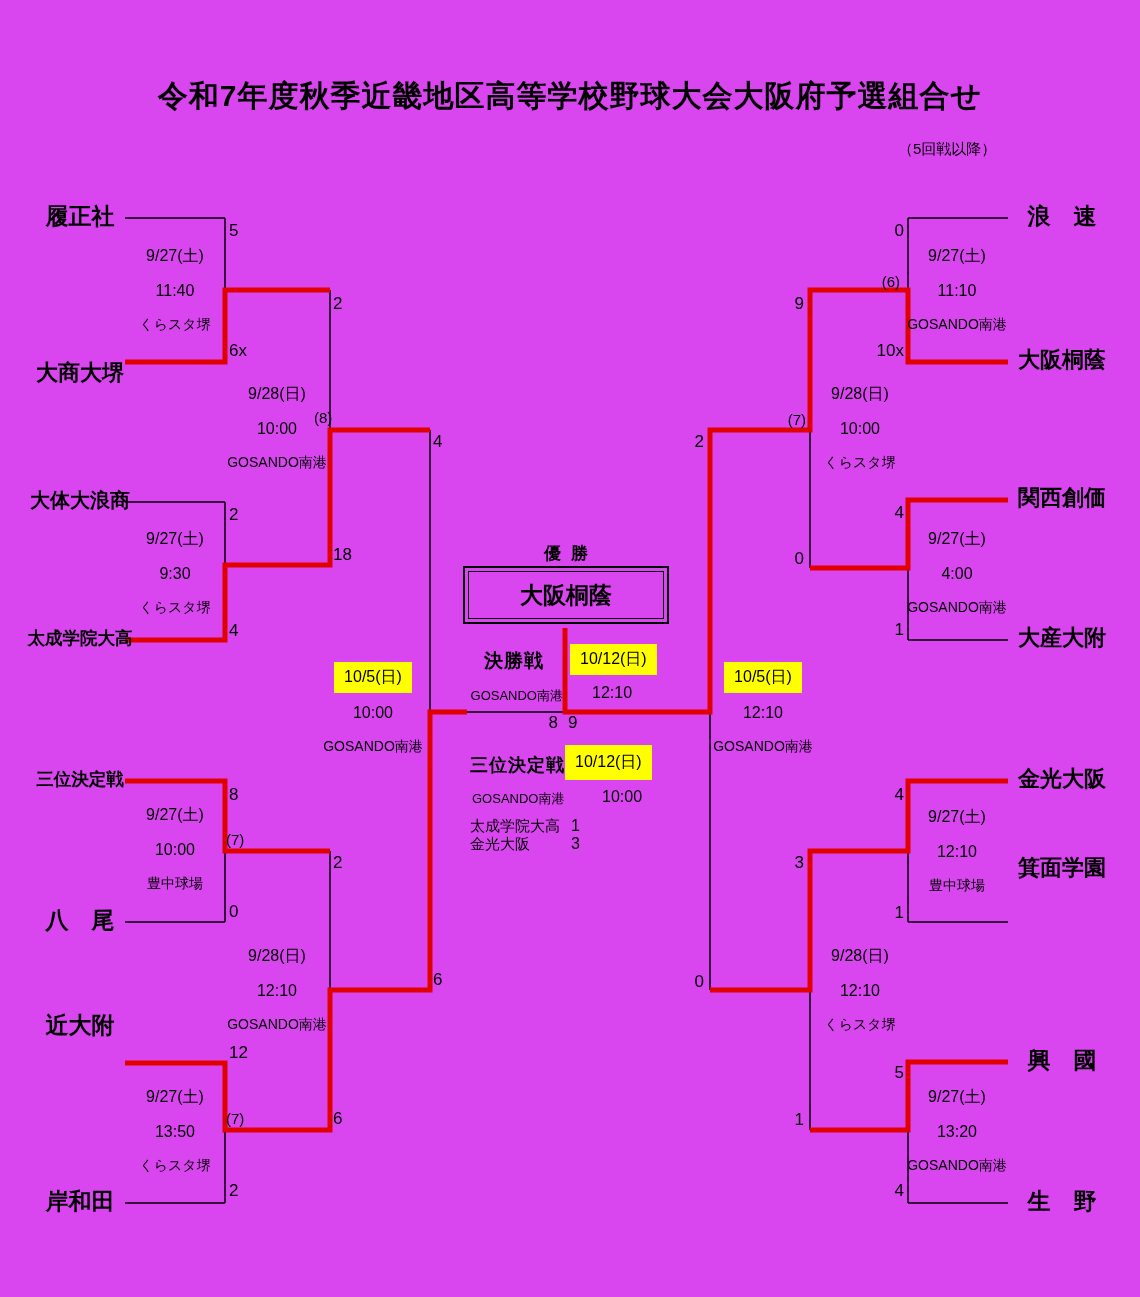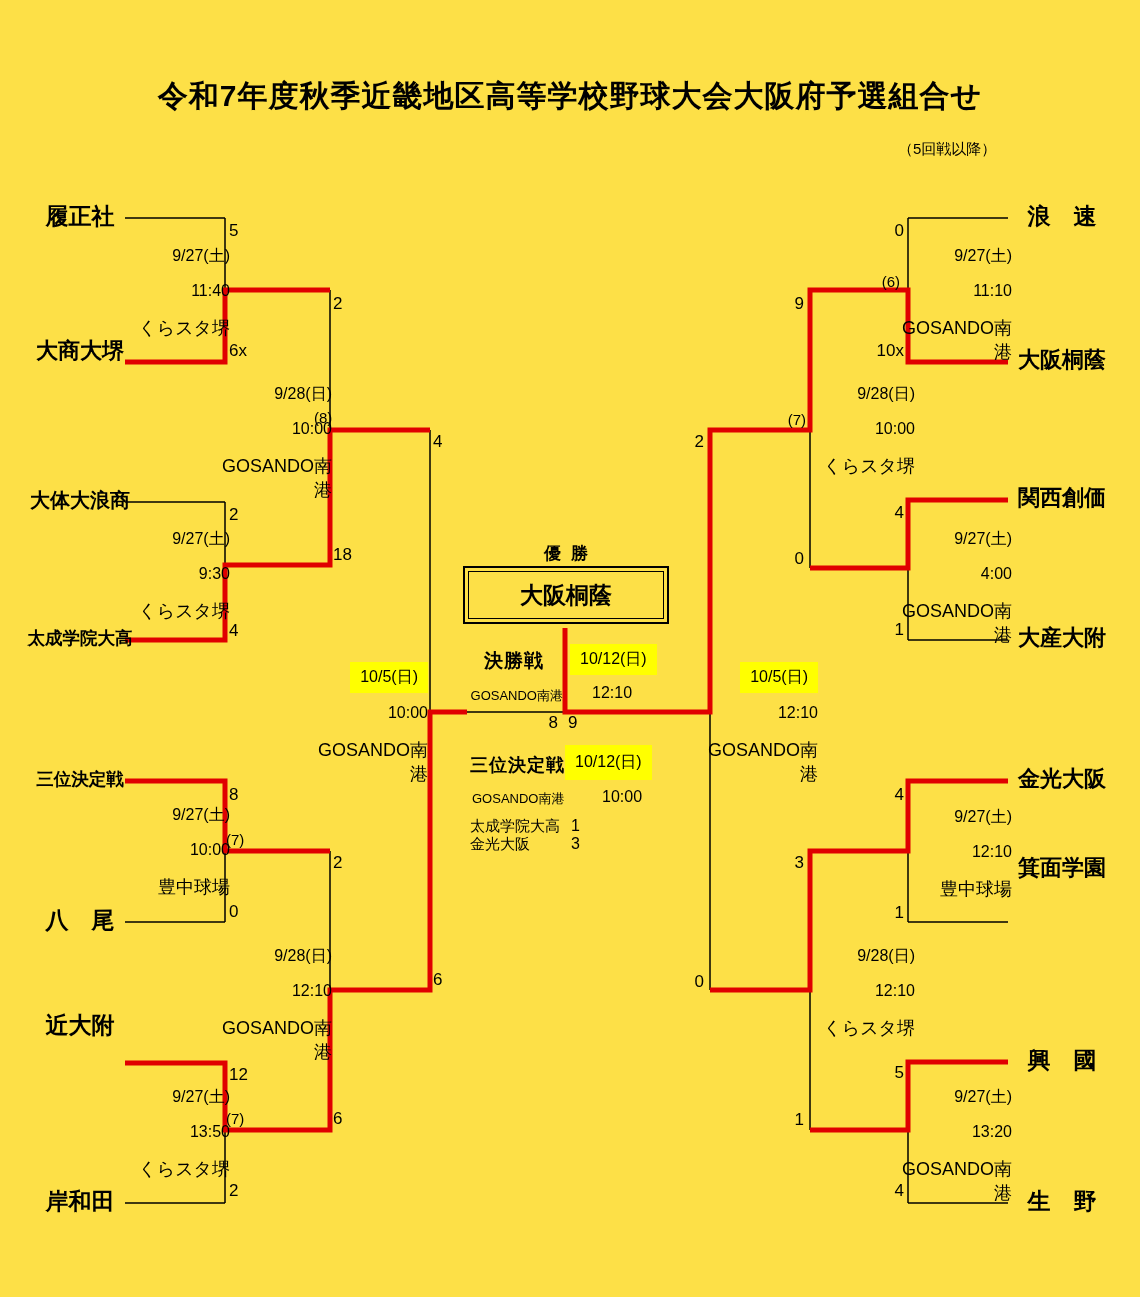--- a/index.html
+++ b/index.html
@@ -1,33 +1,33 @@
 <!DOCTYPE html>
 <html style="--accent: #e00000; --hl: #ffff00;"><head>
 <meta charset="utf-8">
 <style>
   html,body{margin:0;padding:0;background:#fff;}
-  #stage{position:relative;width:1140px;height:1297px;background:#fde047;overflow:hidden;
+  #stage{position:relative;width:1140px;height:1297px;background:#d946ef;overflow:hidden;
          font-family:"Liberation Sans","DejaVu Sans",sans-serif;color:#000;}
   .abs{position:absolute;}
   #title{left:0;right:0;top:76px;text-align:center;font-size:30px;font-weight:bold;letter-spacing:1px;}
   #subtitle{left:898px;top:140px;width:130px;font-size:15px;}
   svg.lines{position:absolute;left:0;top:0;}
   .blk{stroke:#000;stroke-width:1.5;fill:none;}
   .win{stroke:var(--accent,#e00000);stroke-width:5;fill:none;}
   .team{font-weight:bold;font-size:23px;line-height:26px;width:108px;text-align:center;white-space:nowrap;}
   .f22{font-size:22px;} .f20{font-size:20px;} .f17{font-size:17.5px;}
   .score{font-size:17px;line-height:18px;white-space:nowrap;}
   .sR{width:42px;text-align:right;}
   .inn{font-size:15px;line-height:16px;white-space:nowrap;}
   .innR{width:40px;text-align:right;}
-  .mi{width:110px;text-align:right;}
+  .mi{width:110px;text-align:center;}
   .mi .d{font-size:16px;height:36px;}
   .mi .t{font-size:16px;height:34px;}
-  .mi .v{font-size:18px;}
+  .mi .v{font-size:14px;}
   .mi-sf .d{height:42px;}
   .hl{background:var(--hl,#ffff00);display:inline-block;padding:5px 10px;font-size:16px;}
   #yusho{left:463px;top:542px;width:206px;text-align:center;font-size:17px;font-weight:bold;letter-spacing:10px;text-indent:10px;}
   #champ-box{left:463px;top:566px;width:206px;height:58px;border:2px solid #000;box-sizing:border-box;}
   #champ-inner{position:absolute;left:3px;top:3px;right:3px;bottom:3px;border:1px solid #000;
                text-align:center;font-size:23px;font-weight:bold;line-height:46px;}
   .seclabel{font-size:19px;font-weight:bold;letter-spacing:1px;}
   .small-venue{font-size:13px;}
   .time16{font-size:16px;}
   .fscore{font-size:17px;}
@@ -63,21 +63,21 @@
     <path class="win" d="M1008 362 H908 V290 H810 V430 H710 V712 H565 V628"></path>
     <path class="win" d="M1008 500 H908 V568 H810"></path>
     <path class="win" d="M1008 781 H908 V851 H810 V990 H710"></path>
     <path class="win" d="M1008 1062 H908 V1130 H810"></path>
   </svg>
 
   <div class="abs" id="title">令和7年度秋季近畿地区高等学校野球大会大阪府予選組合せ</div>
   <div class="abs" id="subtitle">（5回戦以降）</div>
 
   <div class="abs team" style="left:26px;top:203px">履正社</div>
-  <div class="abs team f22" style="left:26px;top:338px">大商大堺</div>
+  <div class="abs team f22" style="left:26px;top:360px">大商大堺</div>
   <div class="abs team f20" style="left:26px;top:487px">大体大浪商</div>
   <div class="abs team f17" style="left:26px;top:625px">太成学院大高</div>
   <div class="abs team f17" style="left:26px;top:766px">三位決定戦</div>
   <div class="abs team" style="left:26px;top:907px">八　尾</div>
   <div class="abs team" style="left:26px;top:1012px">近大附</div>
   <div class="abs team" style="left:26px;top:1188px">岸和田</div>
 
   <div class="abs team" style="left:1008px;top:203px">浪　速</div>
   <div class="abs team f22" style="left:1008px;top:347px">大阪桐蔭</div>
   <div class="abs team f22" style="left:1008px;top:485px">関西創価</div>
@@ -86,21 +86,21 @@
   <div class="abs team f22" style="left:1008px;top:855px">箕面学園</div>
   <div class="abs team" style="left:1008px;top:1047px">興　國</div>
   <div class="abs team" style="left:1008px;top:1188px">生　野</div>
 
   <div class="abs score" style="left:229px;top:222px">5</div>
   <div class="abs score" style="left:229px;top:342px">6x</div>
   <div class="abs score" style="left:229px;top:506px">2</div>
   <div class="abs score" style="left:229px;top:622px">4</div>
   <div class="abs score" style="left:229px;top:786px">8</div>
   <div class="abs score" style="left:229px;top:903px">0</div>
-  <div class="abs score" style="left:229px;top:1066px">12</div>
+  <div class="abs score" style="left:229px;top:1044px">12</div>
   <div class="abs score" style="left:229px;top:1182px">2</div>
 
   <div class="abs score" style="left:333px;top:295px">2</div>
   <div class="abs score" style="left:333px;top:546px">18</div>
   <div class="abs inn" style="left:314px;top:410px">(8)</div>
   <div class="abs score" style="left:333px;top:854px">2</div>
   <div class="abs score" style="left:333px;top:1110px">6</div>
   <div class="abs inn" style="left:226px;top:832px">(7)</div>
   <div class="abs inn" style="left:226px;top:1111px">(7)</div>
 

